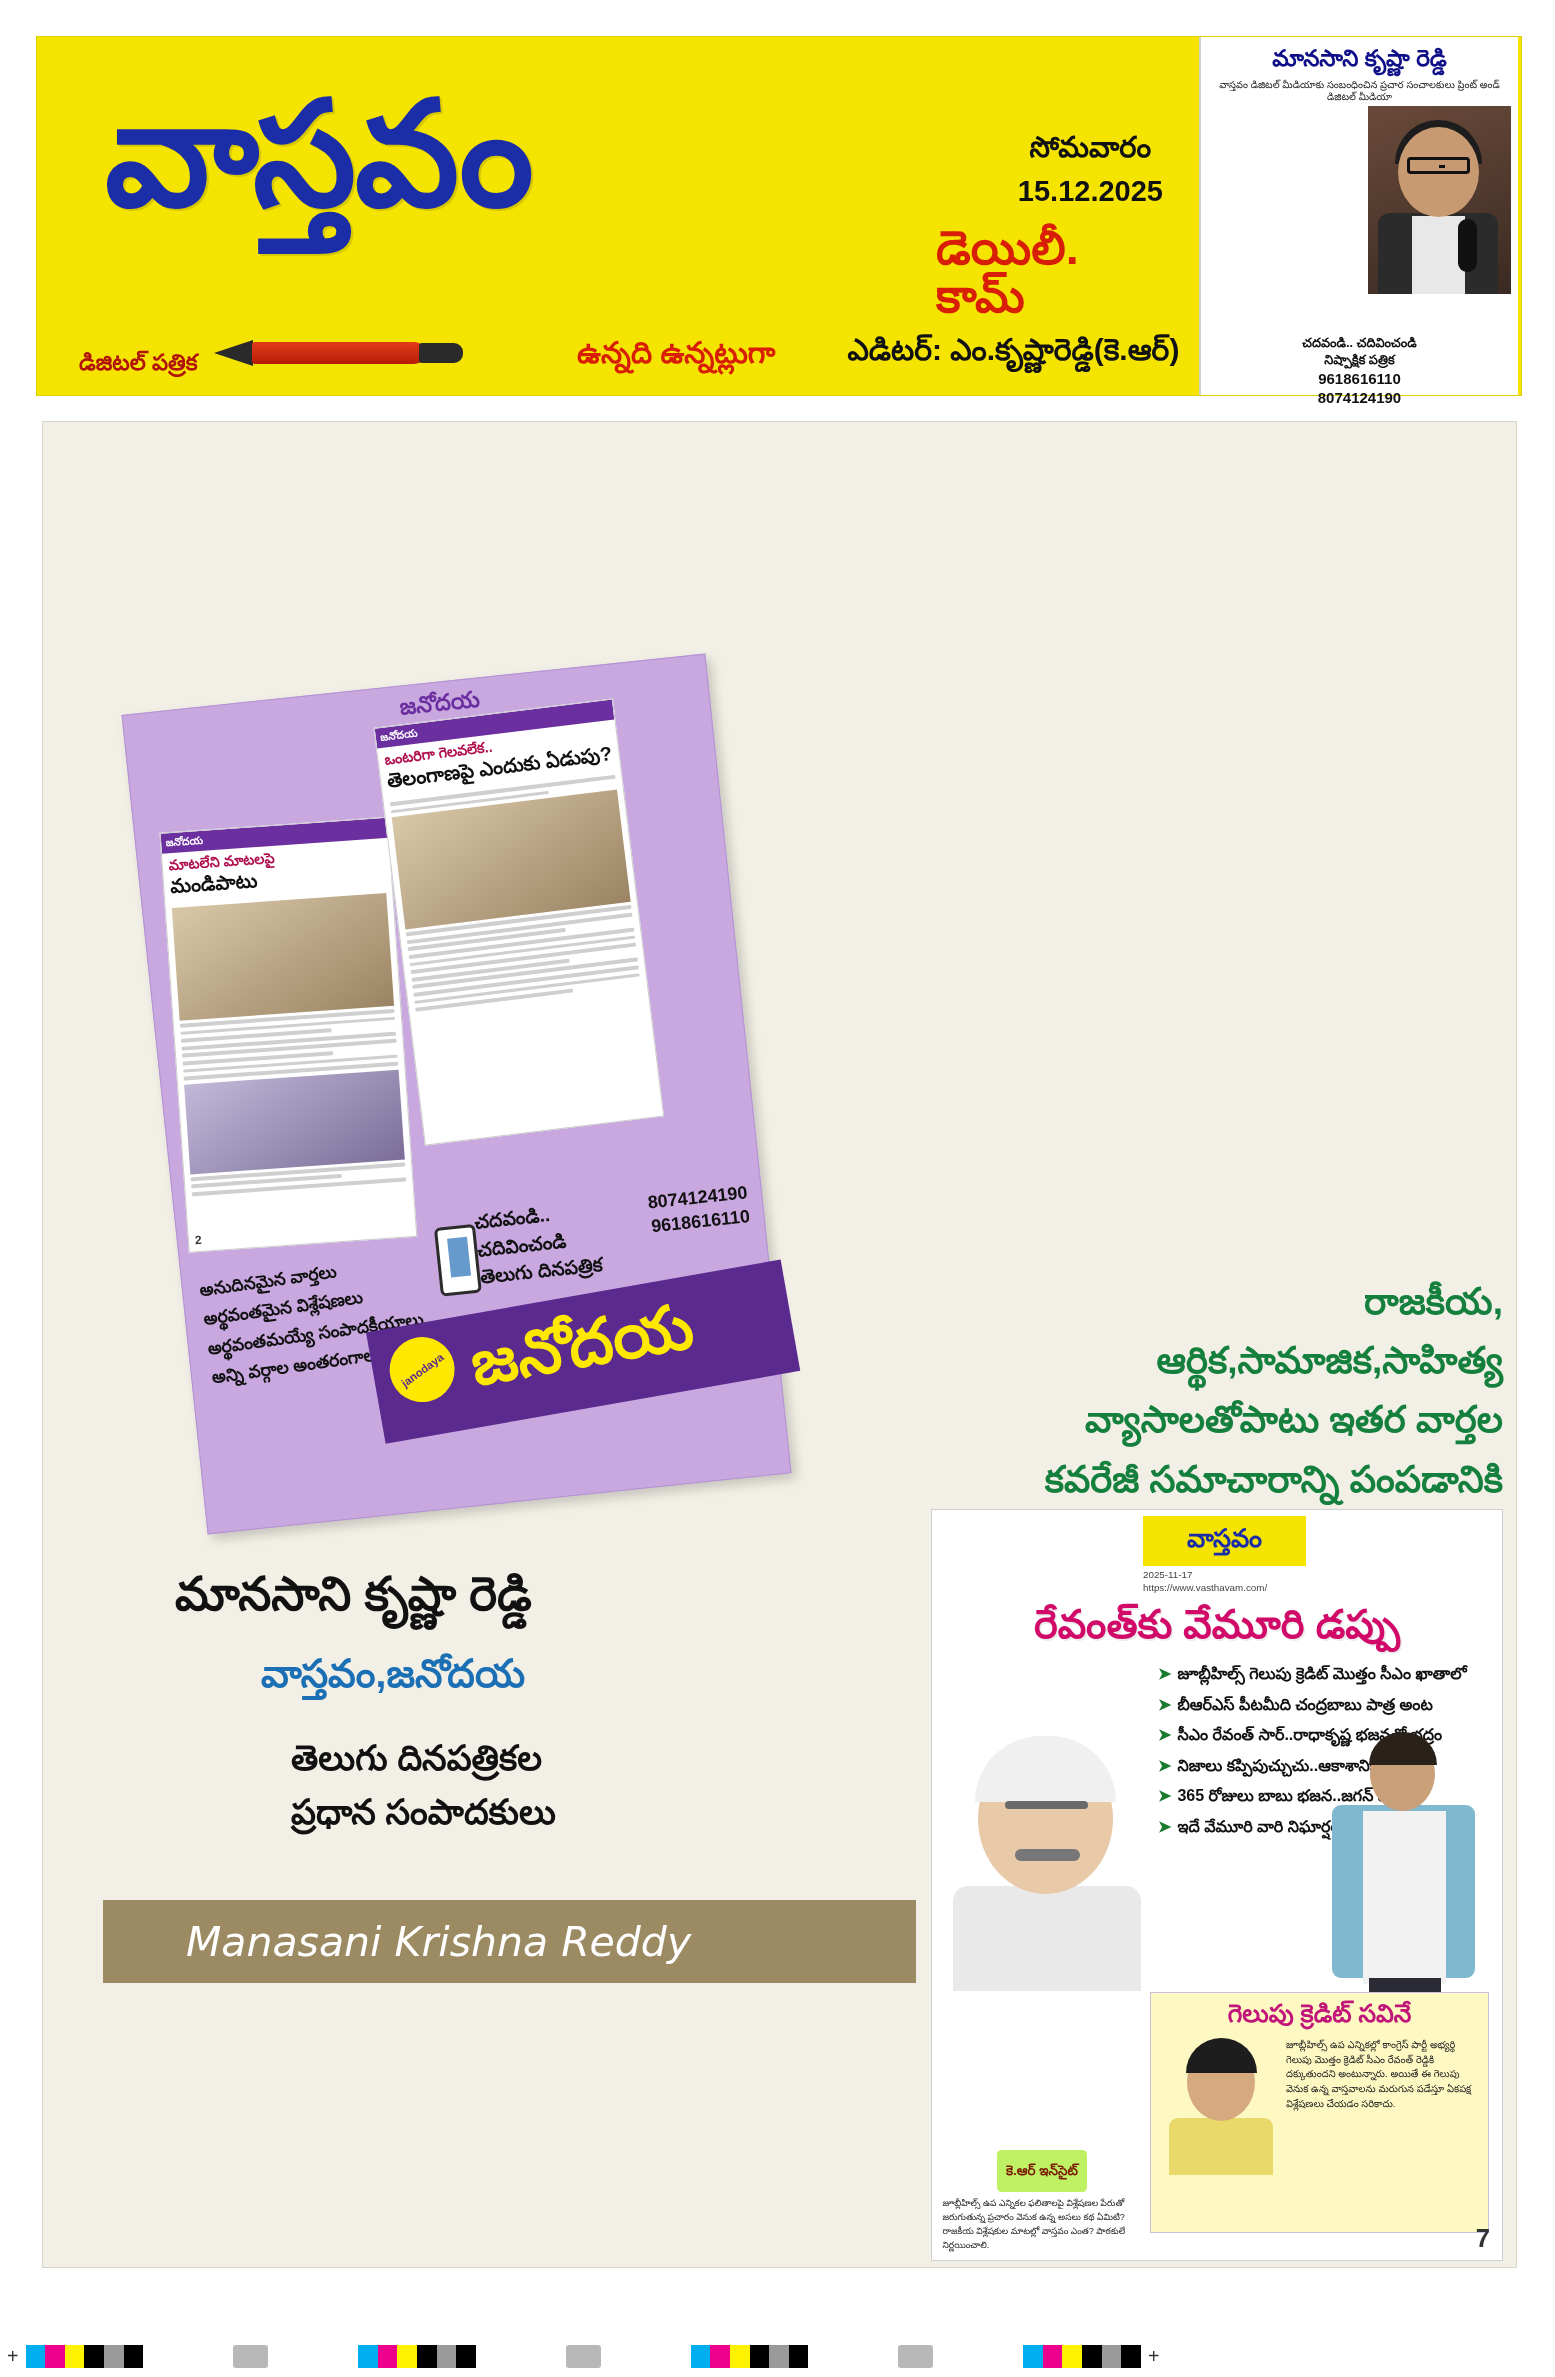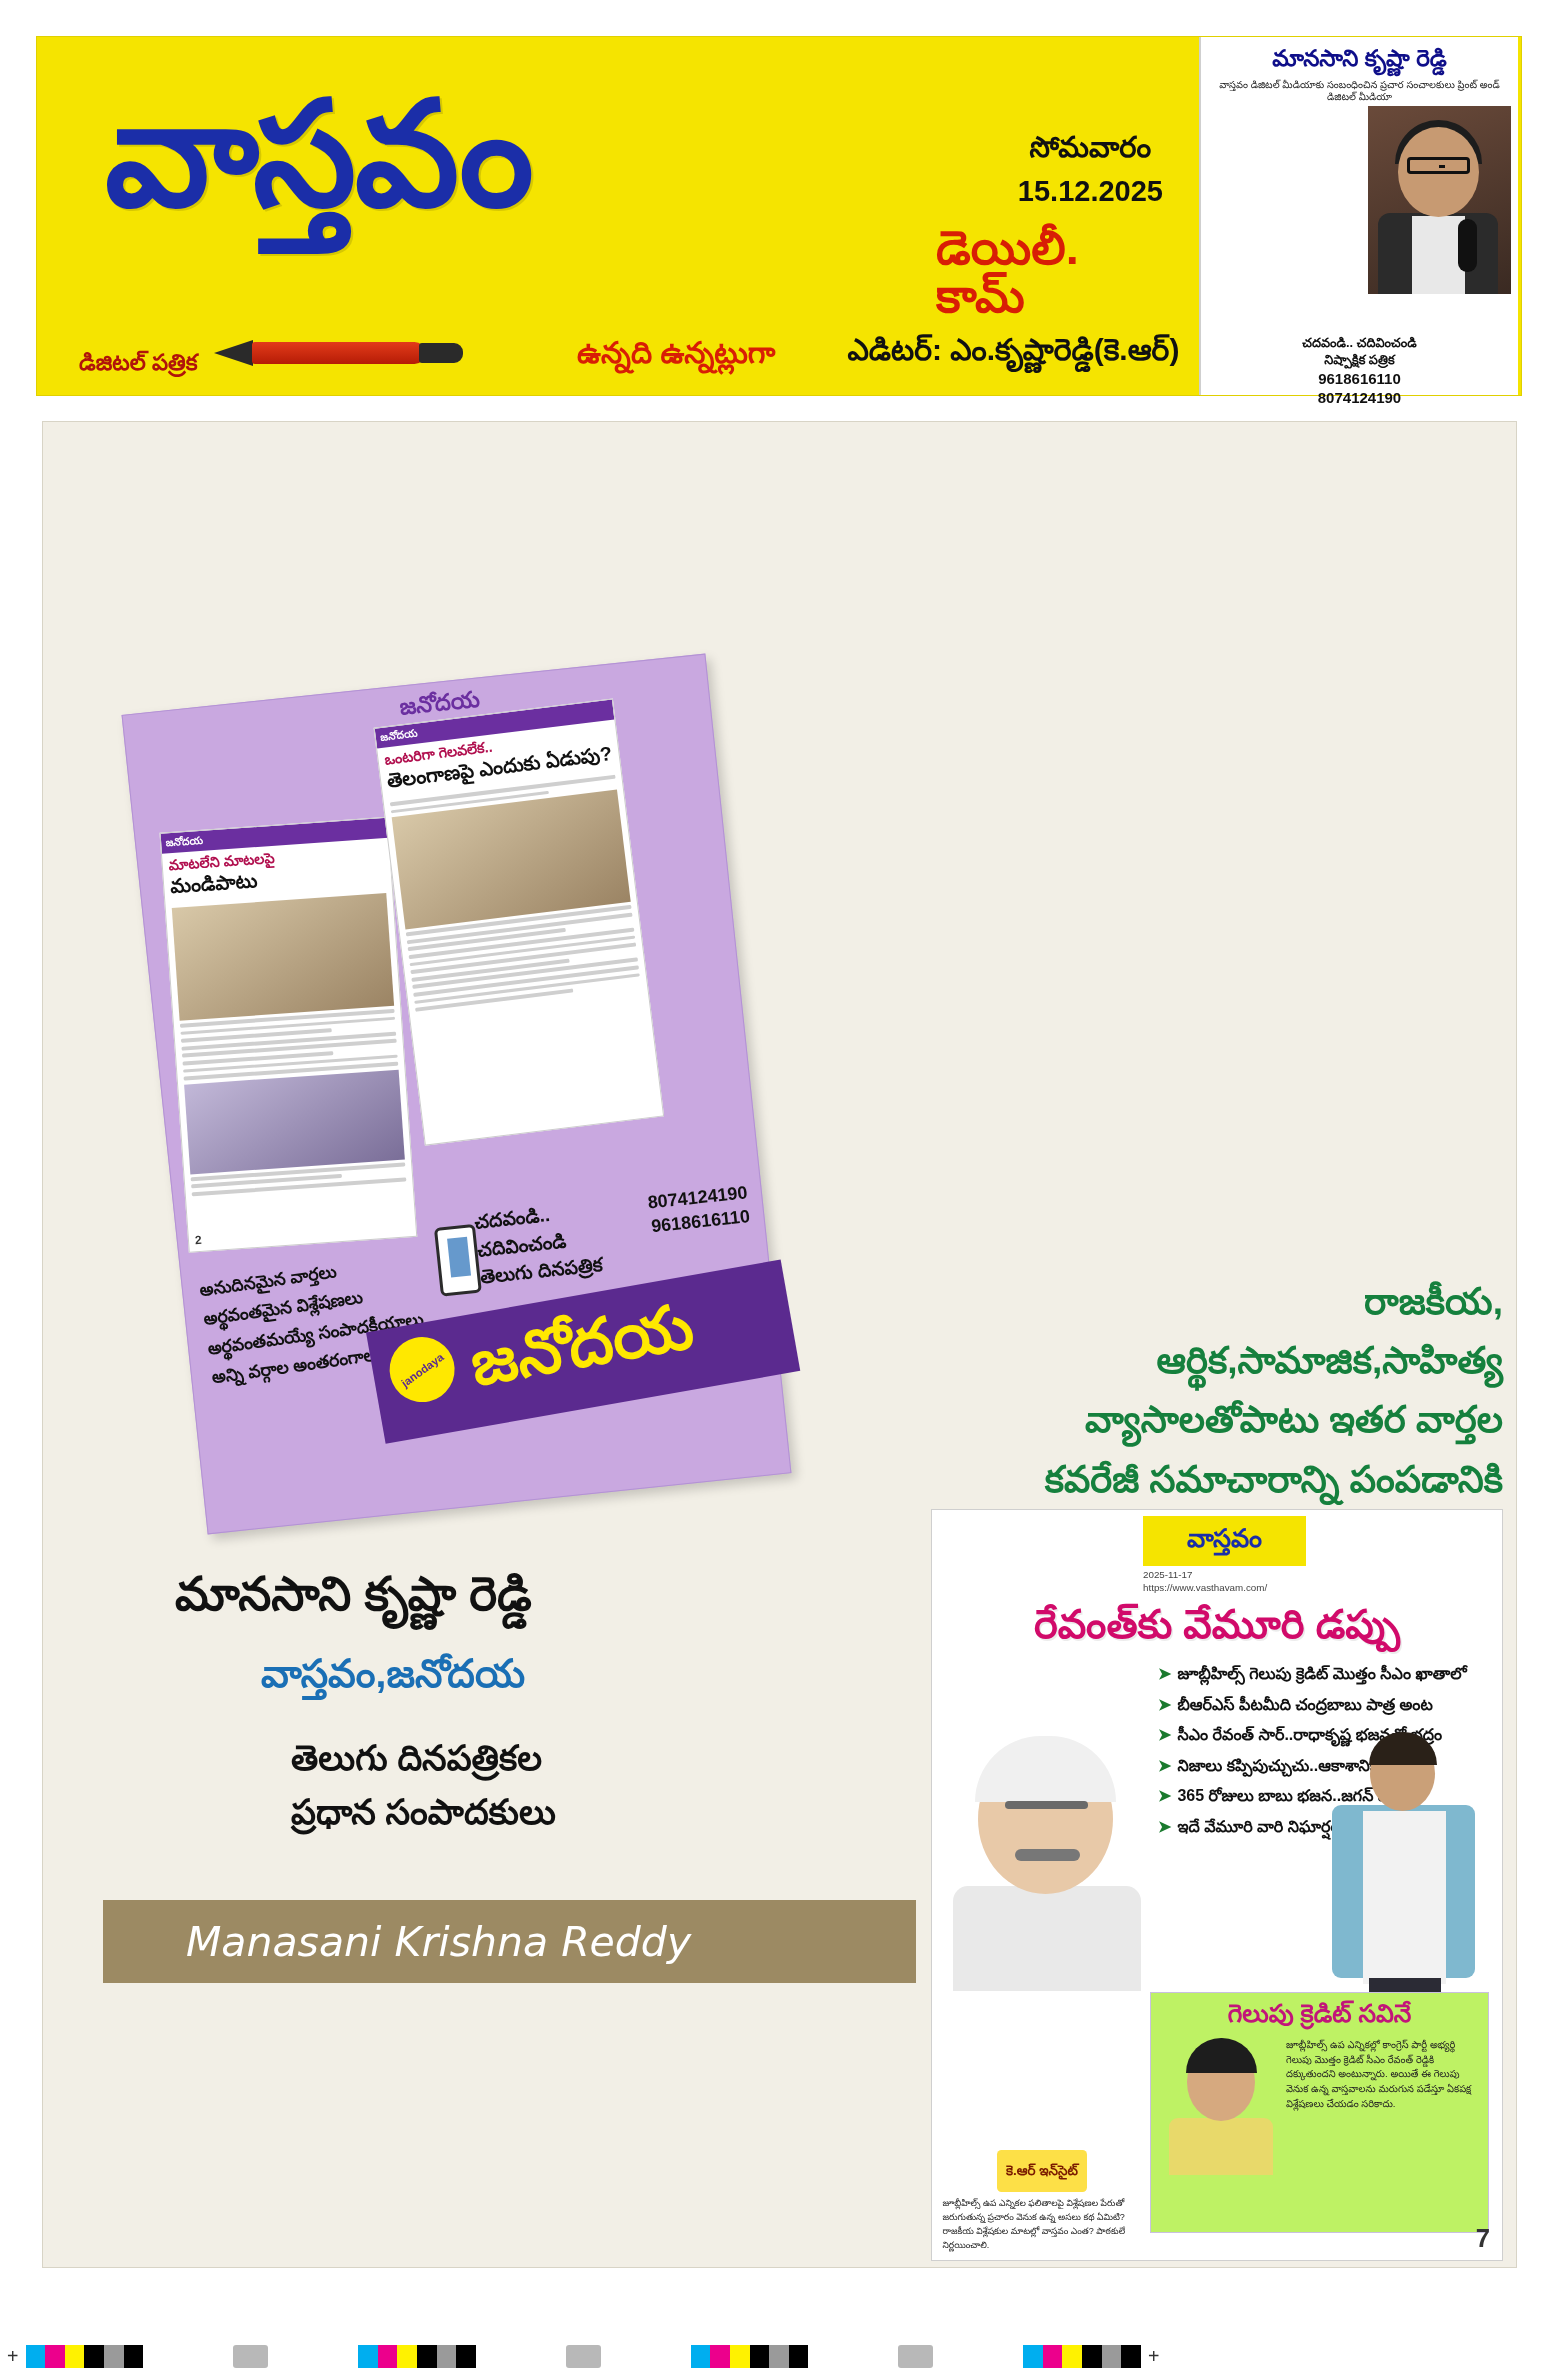--- a/index.html
+++ b/index.html
@@ -378,35 +378,35 @@
   .clip-man {
     position: absolute; right: 7.5px; top: 226px; width: 188px; height: 421px;
   }
   .cm-head { position:absolute; left:63px; top:0; width:65px; height:75px; border-radius:50%; background:#caa078; }
   .cm-hair { position:absolute; left:62px; top:-4.5px; width:68px; height:33px; border-radius:34px 34px 0 0; background:#2a2118; }
   .cm-shawl{ position:absolute; left:25.6px; top:69px; width:143px; height:173px; background:#7fb8cf; border-radius:9px;}
   .cm-kurta{ position:absolute; left:56px; top:75px; width:83px; height:173px; background:#f2f2f2;}
   .cm-pant { position:absolute; left:62px; top:242px; width:72px; height:166px; background:#2b2b35; border-radius:0 0 7.5px 7.5px;}
   .clip-inset {
     position: absolute; left: 218px; top: 482px; width: 339px; height: 241px;
-    background: #bef264; border: 0.8px solid #c9c0e0;
+    background: #fef9c3; border: 0.8px solid #c9c0e0;
   }
   .ci-title {
     text-align: center; font-size: 25px; font-weight: 800; color: #c2157a; padding-top: 6px;
   }
   .ci-photo { position:absolute; left: 13.5px; top: 45px; width: 113px; height: 135px; }
   .ci-head { position:absolute; left:22.6px; top:4.5px; width:68px; height:78px; border-radius:50%; background:#d6a97f;}
   .ci-hair { position:absolute; left:21px; top:0; width:71px; height:35px; border-radius:35px 35px 0 0; background:#1d1d1d;}
   .ci-body { position:absolute; left:4.5px; top:80px; width:104px; height:57px; background:#e8d96a; border-radius:9px 9px 0 0;}
   .ci-text { position:absolute; left: 135px; top: 45px; width: 193px; font-size: 9.8px; line-height: 1.5; color:#222; }
   .clip-bot {
     position: absolute; left: 10.5px; bottom: 7.5px; width: 199px;
   }
   .cb-logo {
-    width: 90px; height: 42px; background: #fde047; border-radius: 4.5px;
+    width: 90px; height: 42px; background: #bef264; border-radius: 4.5px;
     display:flex; align-items:center; justify-content:center; margin: 0 auto 4.5px;
   }
   .cb-logo span { font-size: 13.5px; font-weight:800; color:#7a1b00; text-align:center; line-height:1.1;}
   .cb-text { font-size: 9px; line-height: 1.55; color:#222; }
   .clip-pageno {
     position: absolute; right: 12px; bottom: 7.5px; font-size: 25.6px; font-weight: 800; color: #333;
   }
 
   
   .colorbar {

